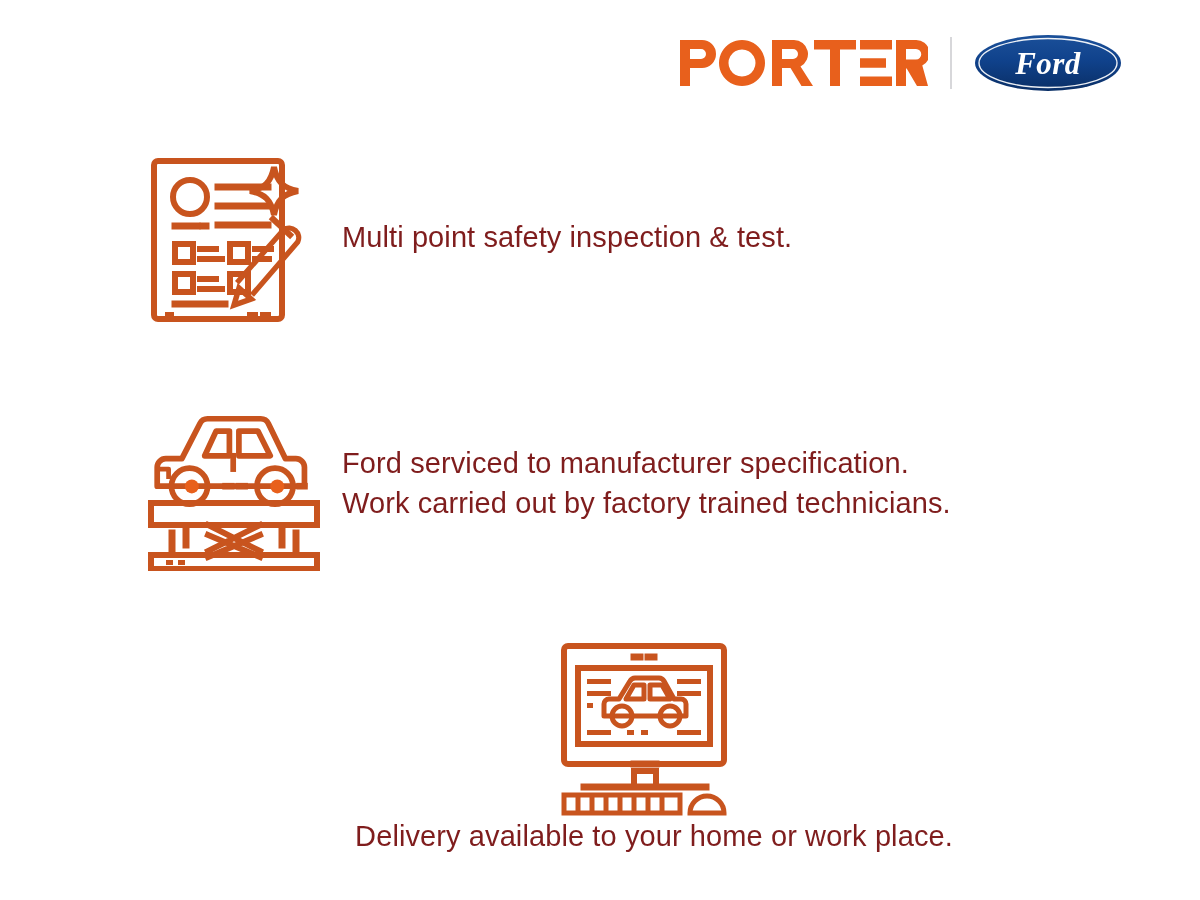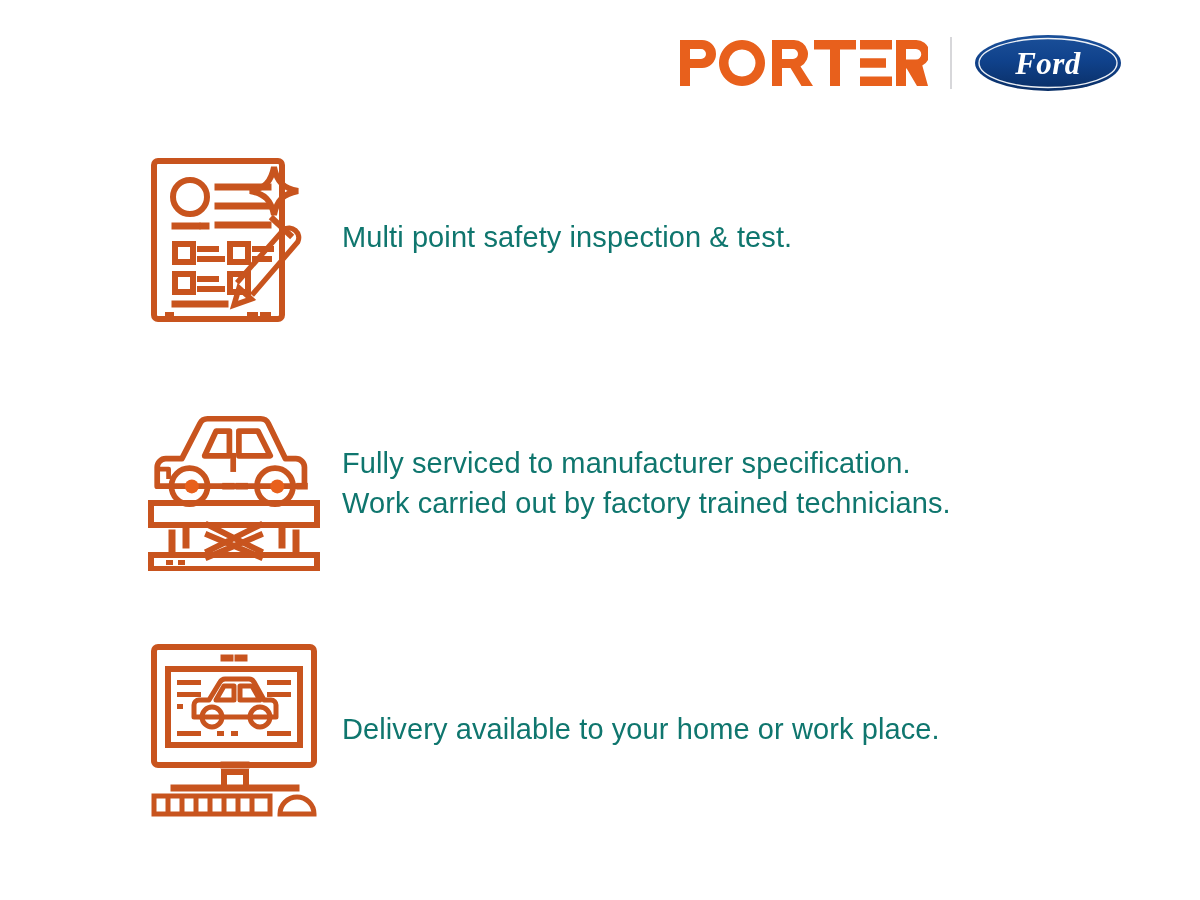--- a/index.html
+++ b/index.html
@@ -46,35 +46,35 @@
     top: 148px;
     left: 146px;
     width: 1000px;
   }
   .feature-row {
     display: flex;
     align-items: center;
     height: 178px;
     margin-bottom: 68px;
   }
-  .feature-row:last-child { margin-bottom: 0; }
+  .feature-row:last-child { margin-bottom: 0; flex-direction: column; }
 
   .feature-icon {
     width: 180px;
     min-width: 180px;
     height: 178px;
     display: flex;
     align-items: center;
     justify-content: flex-start;
   }
   .feature-icon svg { display: block; }
 
   .feature-text {
     margin-left: 16px;
-    color: #0f766e;
+    color: #7f1d1d;
     font-size: 29px;
     line-height: 40px;
     letter-spacing: 0.1px;
     font-weight: 400;
     white-space: pre-line;
   }
 </style>
 </head>
 <body>
 
@@ -207,21 +207,21 @@
           <path d="M150 138 v20" stroke-width="7"></path>
 
           <rect x="5" y="160" width="166" height="14"></rect>
         </g>
         <g fill="#C8541E">
           <rect x="20" y="165" width="7" height="5"></rect>
           <rect x="32" y="165" width="7" height="5"></rect>
         </g>
       </svg>
     </div>
-    <div class="feature-text">Fully serviced to manufacturer specification.
+    <div class="feature-text">Ford serviced to manufacturer specification.
 Work carried out by factory trained technicians.</div>
   </div>
 
   <div class="feature-row">
     <div class="feature-icon">
       <svg width="180" height="176" viewBox="0 0 180 176">
         <g fill="none" stroke="#C8541E" stroke-width="6" stroke-linecap="square" stroke-linejoin="miter">
 
           <rect x="8" y="6" width="160" height="118" rx="4"></rect>
 

